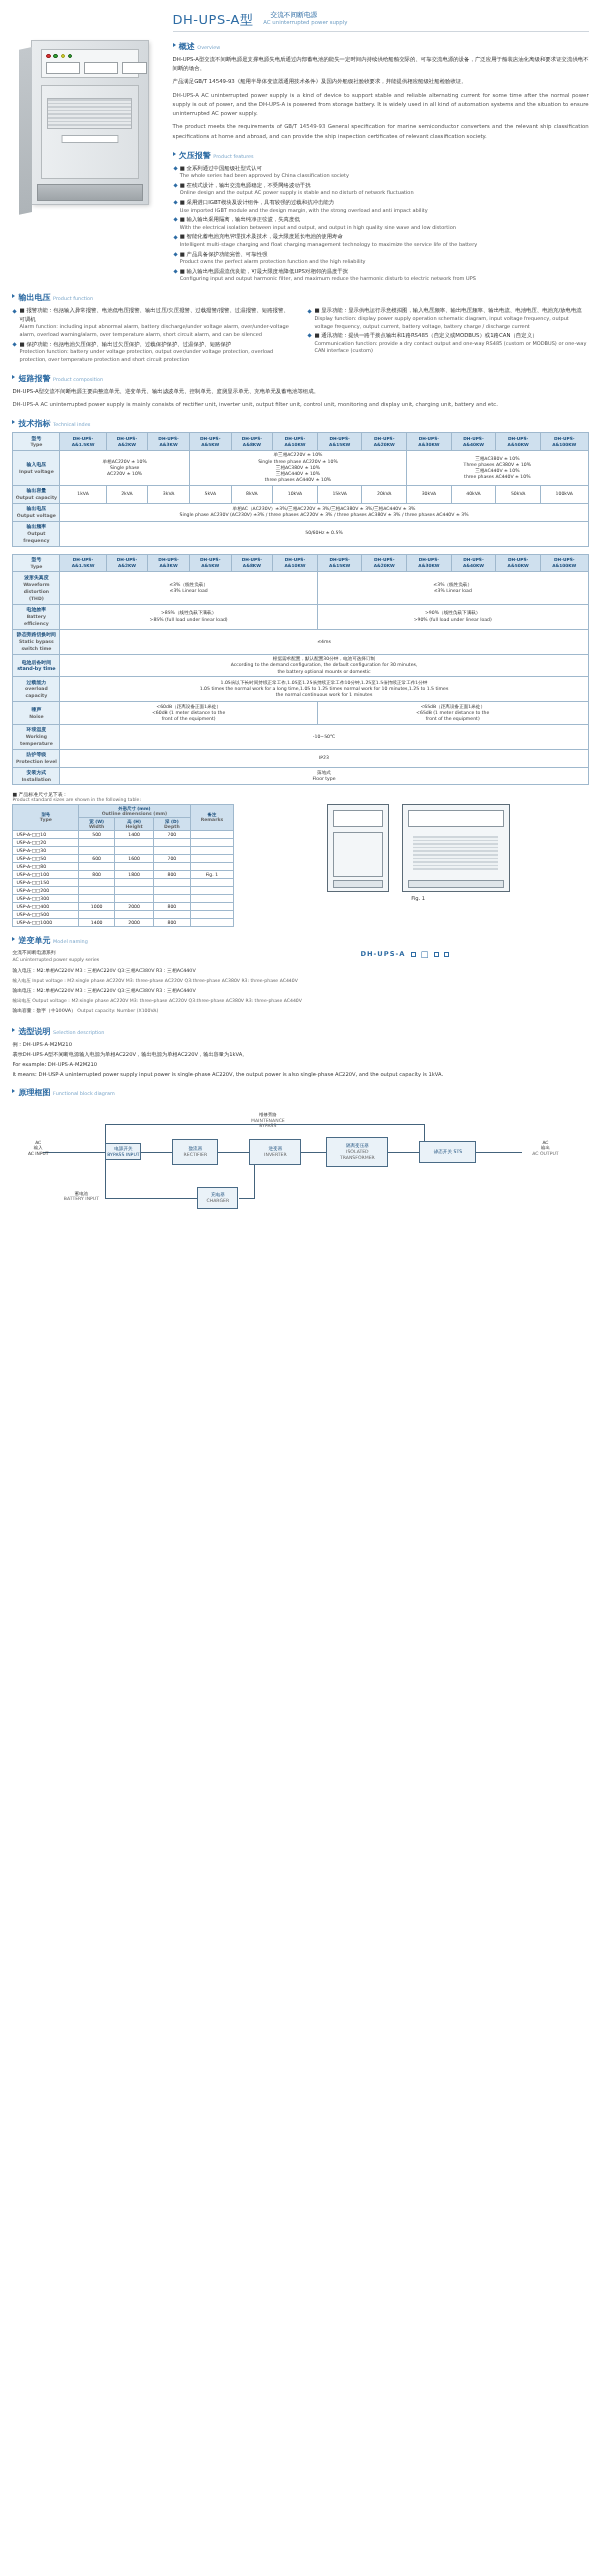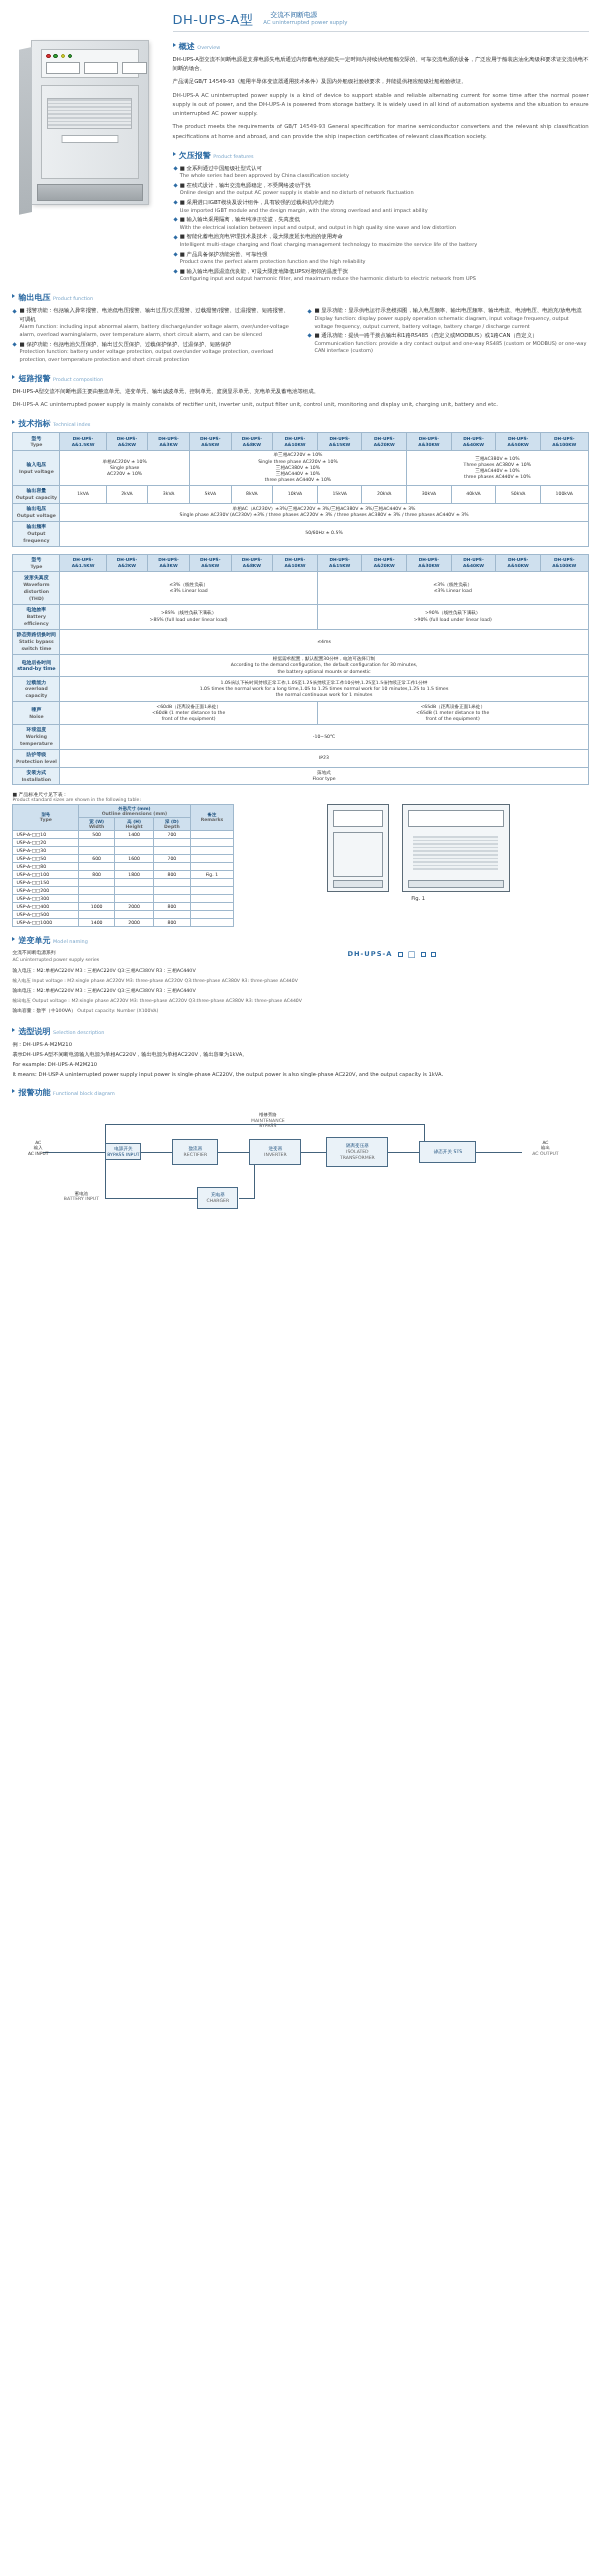--- a/index.html
+++ b/index.html
@@ -214,21 +214,21 @@
     border: 1px solid #5b6b77; background:#f3f6f8; position:relative; margin: 0 5.2px;
     vertical-align: bottom;
   }
   .fig-cab .p1{position:absolute;left:5.2px;top:5.2px;right:5.2px;height:17.5px;border:0.5px solid #8a969f;background:#fff;}
   .fig-cab .p2{position:absolute;left:5.2px;top:27px;right:5.2px;bottom:13.4px;border:0.5px solid #8a969f;}
   .fig-cab .p3{position:absolute;left:5.2px;bottom:3.1px;right:5.2px;height:7.2px;background:#dfe5e9;border:0.5px solid #8a969f;}
   .fig-cab.wide{width:108px;}
   .fig-cab.wide .grill{position:absolute;left:10.3px;right:10.3px;top:31px;bottom:20.6px;background:repeating-linear-gradient(180deg,#cfd6db 0 1.5px,#eef2f4 1.5px 3.6px);}
   .fig-cap { font-size: 5.2px; margin-top: 3.1px; color:#333;}
   
-  .naming-box { display:flex; gap: 5px; }
+  .naming-box { display:flex; gap: 18px; }
   .naming-left { flex: 0 0 330px; }
   .naming-row { font-size: 4.8px; line-height:1.5; margin-bottom: 2.6px; color:#333; }
   .naming-code {
     font-size: 6.7px; color:#2e6ca4; font-weight:bold;
     letter-spacing: 1px; white-space: nowrap;
   }
   .code-line { display:flex; align-items:center; gap:5.2px; margin-bottom:4.1px;}
   .sq { width:5.2px;height:5.2px;border:0.5px solid #2e6ca4; display:inline-block;}
   
   .diagram {
@@ -714,21 +714,21 @@
     <p class="inline-note" style="margin:1px 0;">例：DH-UPS-A-M2M210</p>
     <p class="inline-note" style="margin:1px 0;">表示DH-UPS-A型不间断电源输入电源为单相AC220V，输出电源为单相AC220V，输出容量为1kVA。</p>
     <p class="inline-note small-en" style="margin:1px 0;">For example: DH-UPS-A-M2M210</p>
     <p class="inline-note small-en" style="margin:1px 0;">It means: DH-USP-A uninterrupted power supply input power is single-phase AC220V, the output power is also single-phase AC220V, and the output capacity is 1kVA.</p>
   </div>
 
   <div class="content-full" style="margin-top:7.2px;">
     <div class="sec-h">
       <span class="tri"></span>
       <span class="sec-h-txt">
-        <span class="cn">报警功能</span>
+        <span class="cn">原理框图</span>
         <span class="en">Functional block diagram</span>
       </span>
     </div>
   </div>
 
   <div class="diagram">
 
     <div class="dline" style="left:31px; top:49px; width:62px;"></div>
     <div class="dline" style="left:129px; top:49px; width:31px;"></div>
     <div class="dline" style="left:206px; top:49px; width:31px;"></div>

